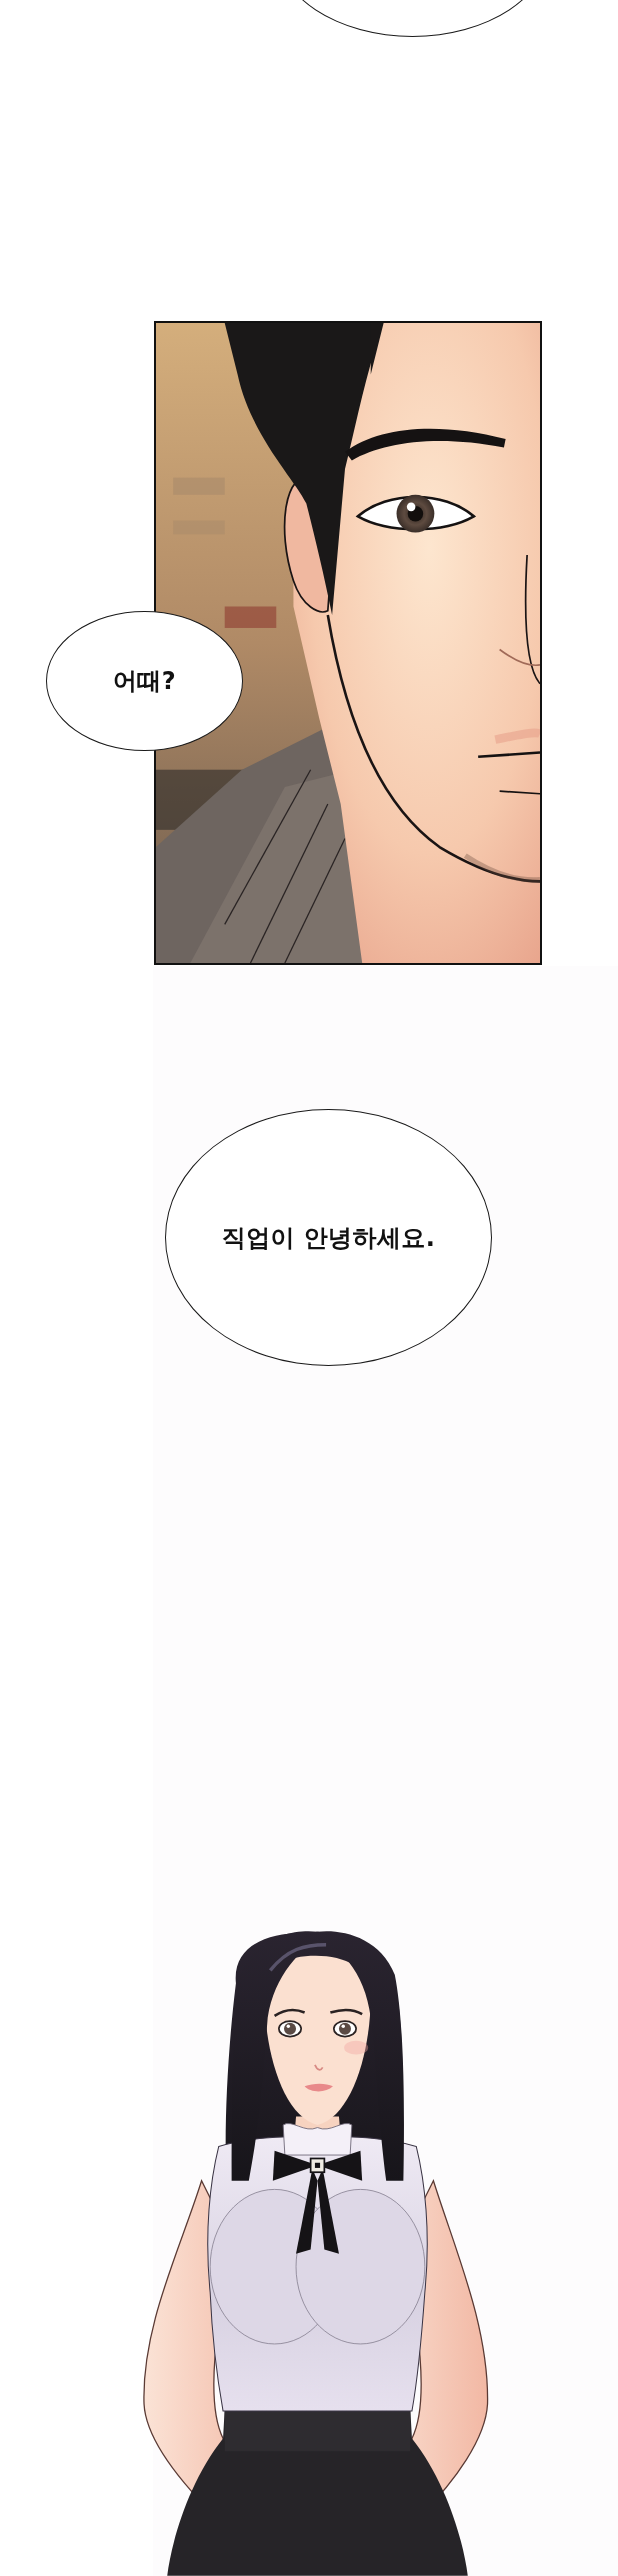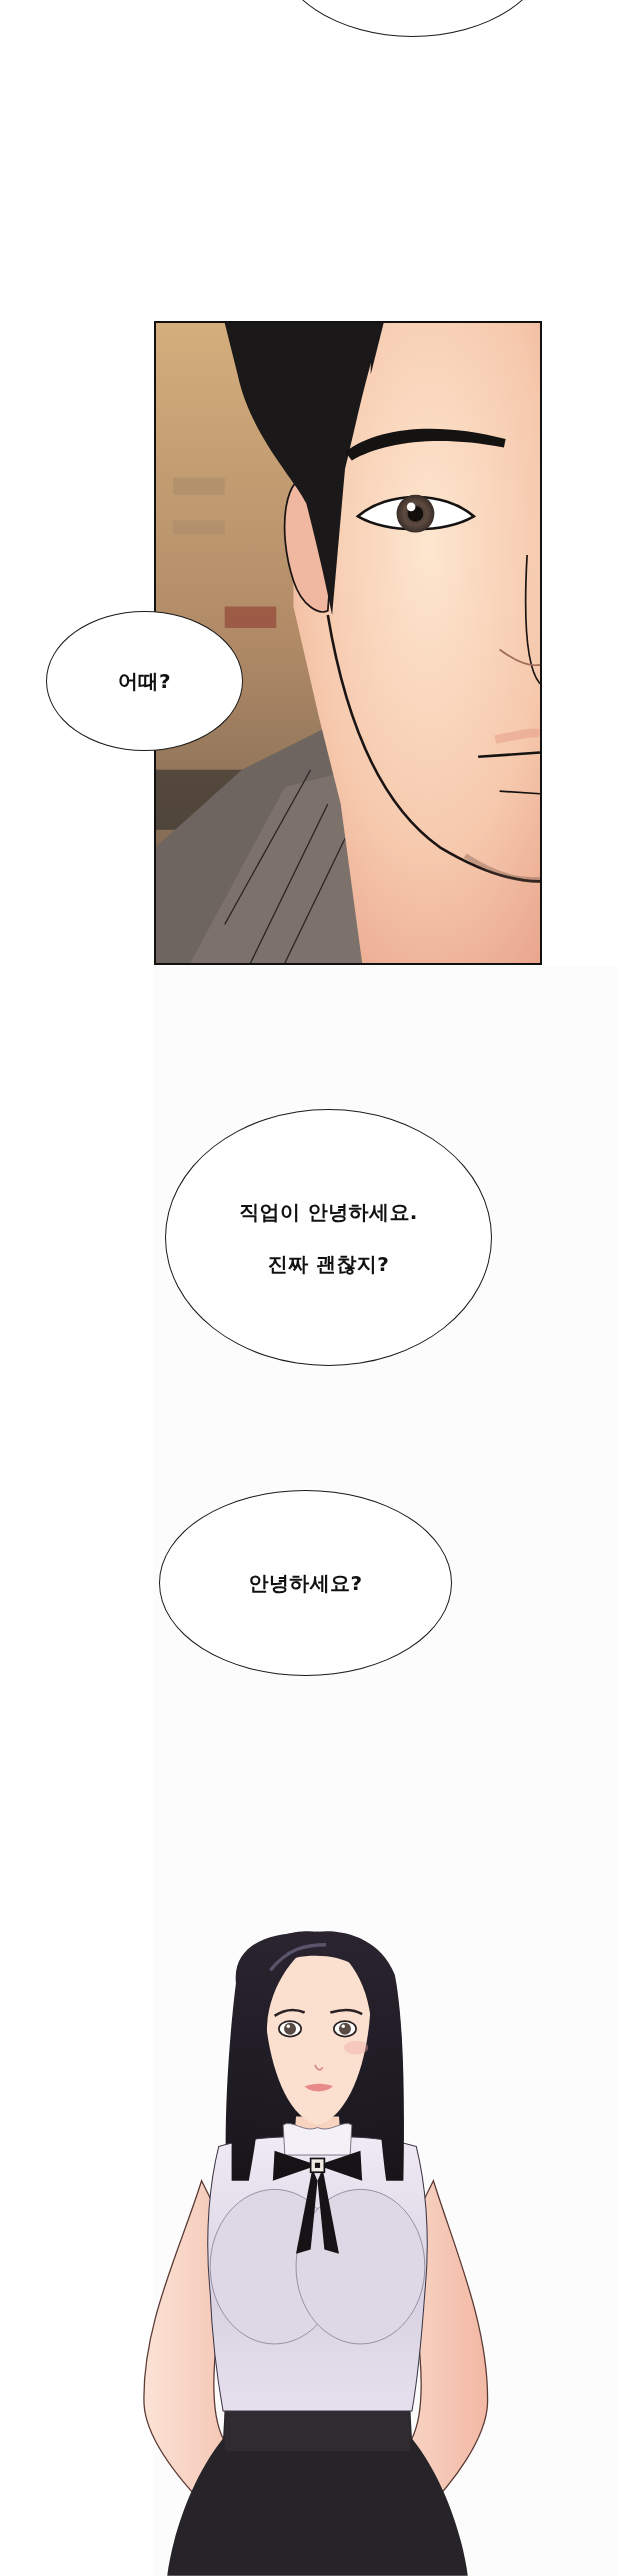--- a/index.html
+++ b/index.html
@@ -17,21 +17,21 @@
     position: absolute; left: 154px; top: 321px; width: 384px; height: 640px;
     border: 2.6px solid #111; overflow: hidden; background: #c9a57c;
   }
   .panel svg { position: absolute; left: 0; top: 0; width: 100%; height: 100%; }
   .bubble {
     position: absolute; background: #fff; border: 1.4px solid #1a1a1a;
     border-radius: 50%; display: flex; align-items: center; justify-content: center;
     flex-direction: column; box-sizing: border-box;
   }
   .bubble .line {
-    font-weight: bold; color: #111; font-size: 20px; letter-spacing: 0.4px;
+    font-weight: bold; color: #111; font-size: 24px; letter-spacing: 0.4px;
     line-height: 52px; white-space: nowrap;
   }
   .figure { position: absolute; left: 120px; top: 1923px; width: 395px; height: 653px; }
   .figure svg { width: 100%; height: 100%; display: block; }
 </style>
 </head>
 <body>
 
 <div class="strip">
   <div class="bg-tint"></div>
@@ -96,26 +96,22 @@
       <path d="M395,485 C420,480 440,475 447,478" stroke="#e8a28c" stroke-width="10" opacity="0.6" fill="none"></path>
     </svg>
   </div>
 
   <div class="bubble" style="left:46px; top:611px; width:197px; height:140px;">
     <span class="line">어때?</span>
   </div>
 
   <div class="bubble" style="left:165px; top:1109px; width:327px; height:257px;">
     <span class="line">직업이 안녕하세요.</span>
-    <span class="line">진짜 괜찮지?</span>
   </div>
 
-  <div class="bubble" style="left:159px; top:1490px; width:293px; height:186px;">
-    <span class="line">안녕하세요?</span>
-  </div>
 
   <div class="figure">
     <svg viewBox="0 0 460 760">
       <defs>
         <linearGradient id="hairGrad" x1="0" y1="0" x2="0" y2="1">
           <stop offset="0" stop-color="#2a2430"></stop>
           <stop offset="1" stop-color="#17151a"></stop>
         </linearGradient>
         <linearGradient id="blouseGrad" x1="0" y1="0" x2="0" y2="1">
           <stop offset="0" stop-color="#efeaf4"></stop>

